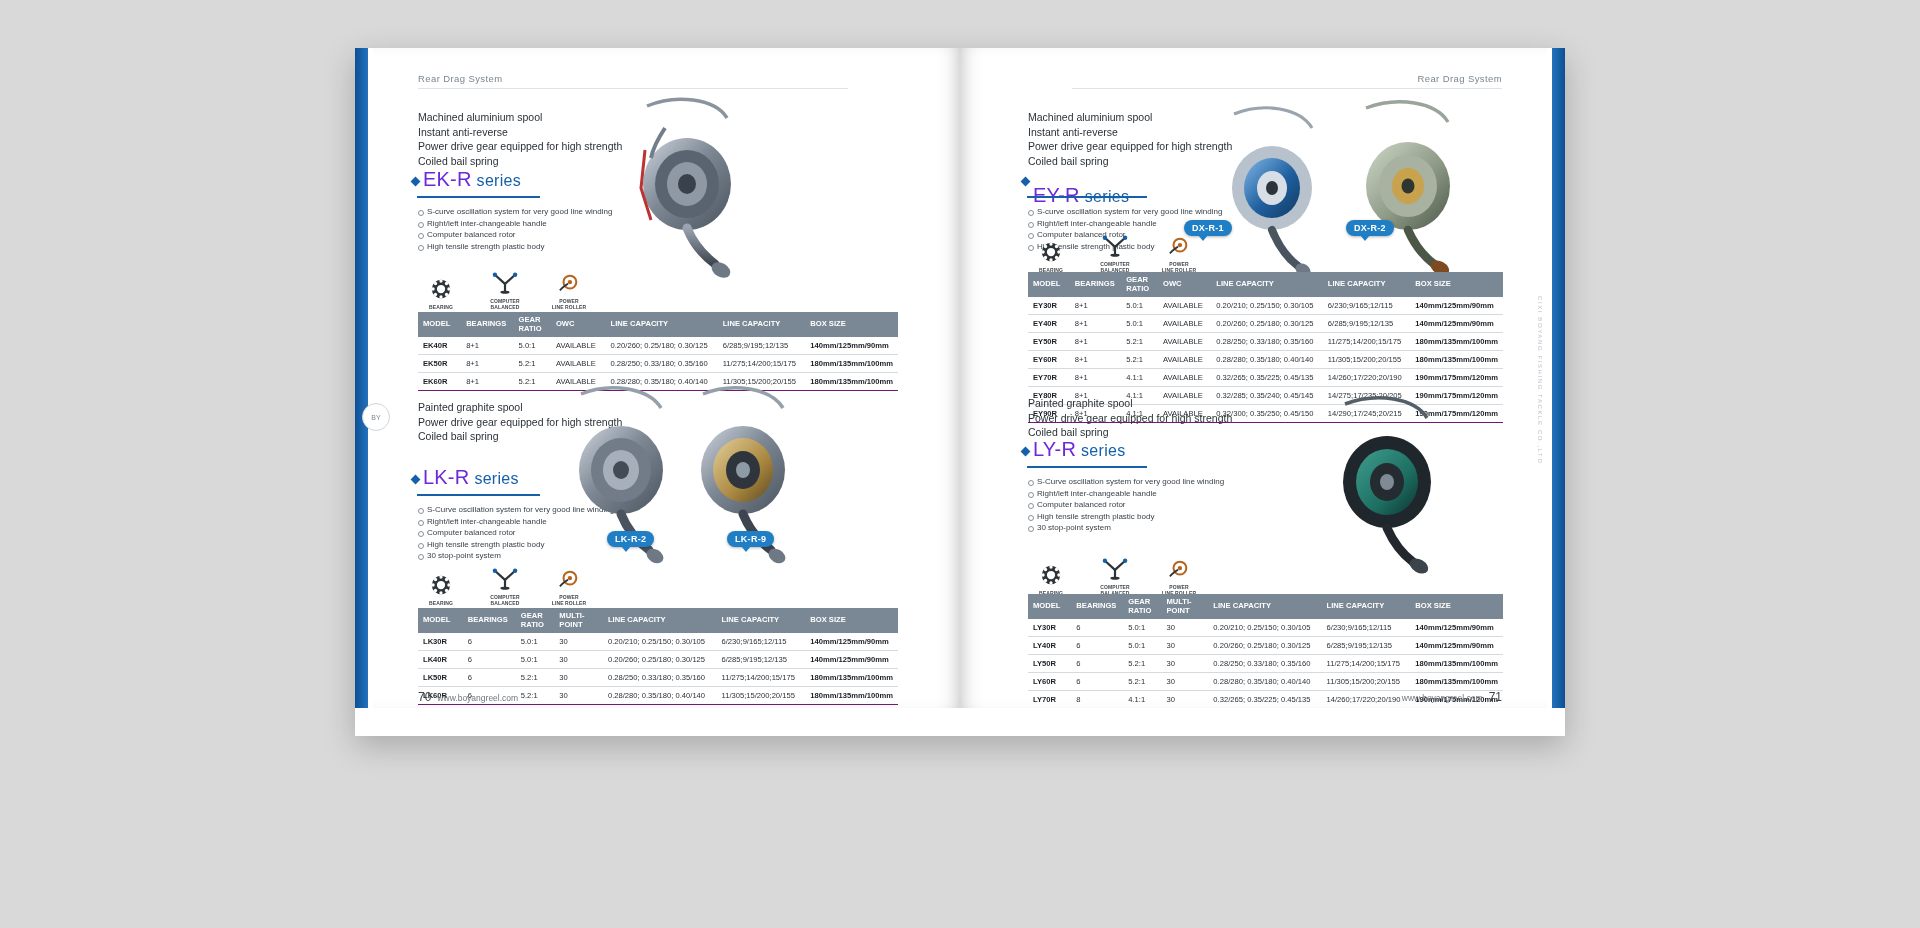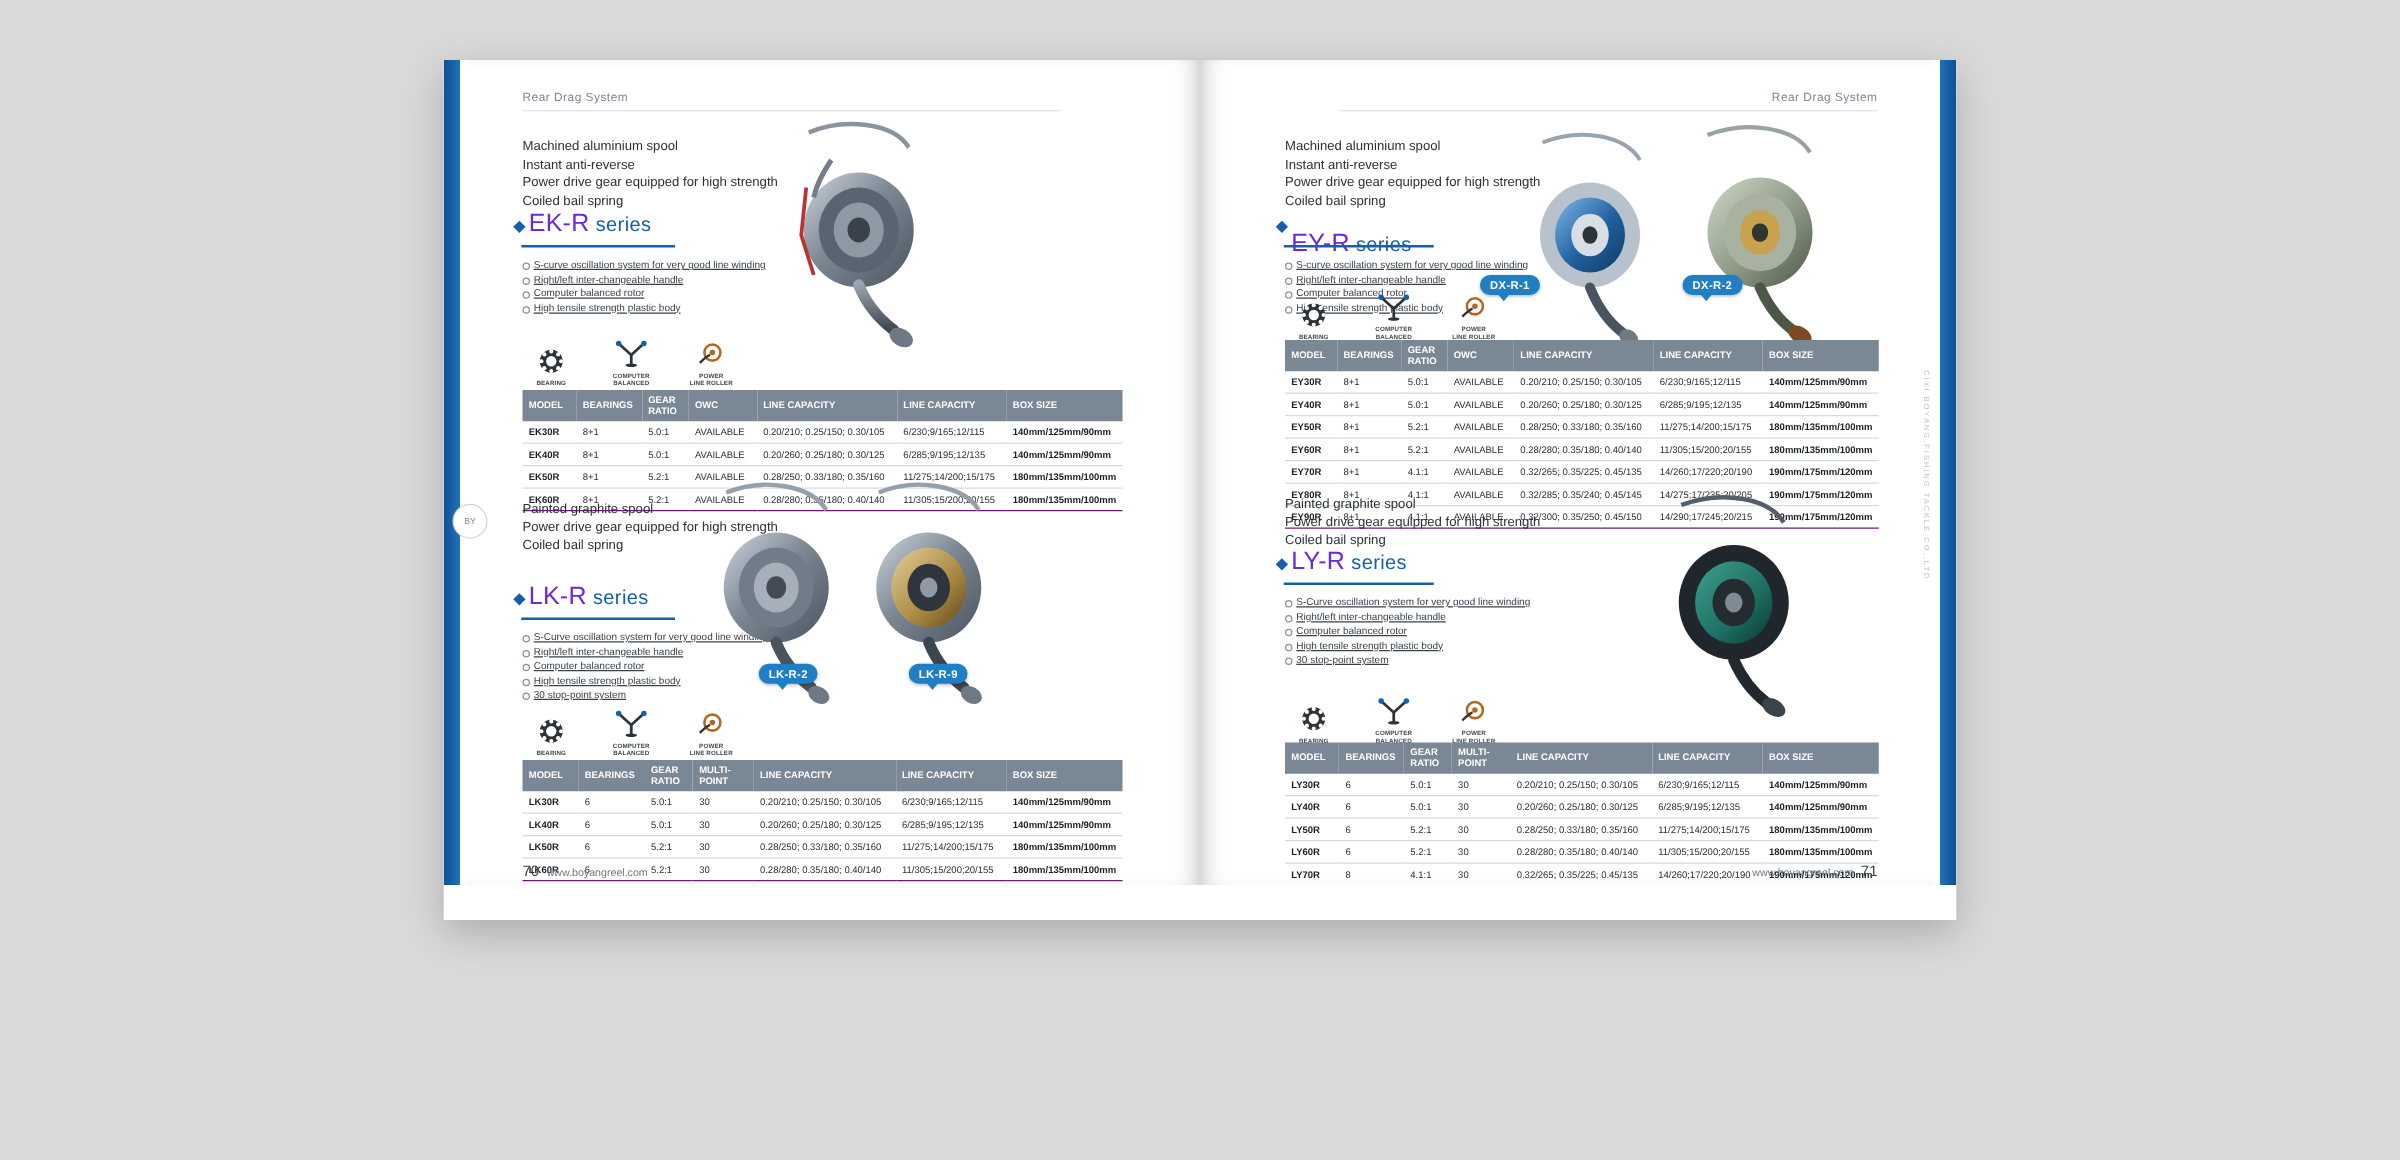--- a/index.html
+++ b/index.html
@@ -39,21 +39,21 @@
 
   .series-title{
     position:absolute;display:flex;align-items:baseline;gap:5px;
     padding-bottom:3px;
   }
   .series-title .code{font-size:20px;font-weight:normal;color:#6d28d9;letter-spacing:.2px;}
   .series-title .word{font-size:16px;color:#1560a8;letter-spacing:.3px;}
   .series-underline{position:absolute;height:2px;background:#1560a8;}
   .series-tick{position:absolute;width:7px;height:7px;background:#1560a8;transform:rotate(45deg);}
 
-  .bullets{position:absolute;font-size:8px;line-height:11.5px;color:#3a424b;text-decoration:underline;}
+  .bullets{position:absolute;font-size:8px;line-height:11.5px;color:#3a424b;}
   .bullets div{position:relative;padding-left:9px;white-space:nowrap;}
   .bullets div:before{
     content:"";position:absolute;left:0;top:4px;width:4px;height:4px;
     border:1px solid #8a929b;border-radius:50%;
   }
 
   
   .icons{position:absolute;display:flex;gap:18px;align-items:flex-end;}
   .icoblk{text-align:center;width:46px;}
   .icoblk .cap{font-size:5px;color:#41484f;letter-spacing:.1px;line-height:6px;margin-top:2px;font-weight:bold;}
@@ -206,29 +206,20 @@
           <th style="width:42px">MODEL</th>
           <th style="width:46px">BEARINGS</th>
           <th style="width:34px">GEAR<br>RATIO</th>
           <th style="width:52px">OWC</th>
           <th style="width:110px">LINE CAPACITY</th>
           <th style="width:84px">LINE CAPACITY</th>
           <th>BOX SIZE</th>
         </tr>
       </thead>
       <tbody>
-        <tr>
-          <td class="model">EK30R</td>
-          <td>8+1</td>
-          <td>5.0:1</td>
-          <td>AVAILABLE</td>
-          <td>0.20/210; 0.25/150; 0.30/105</td>
-          <td>6/230;9/165;12/115</td>
-          <td class="box">140mm/125mm/90mm</td>
-        </tr>
         <tr>
           <td class="model">EK40R</td>
           <td>8+1</td>
           <td>5.0:1</td>
           <td>AVAILABLE</td>
           <td>0.20/260; 0.25/180; 0.30/125</td>
           <td>6/285;9/195;12/135</td>
           <td class="box">140mm/125mm/90mm</td>
         </tr>
         <tr>

